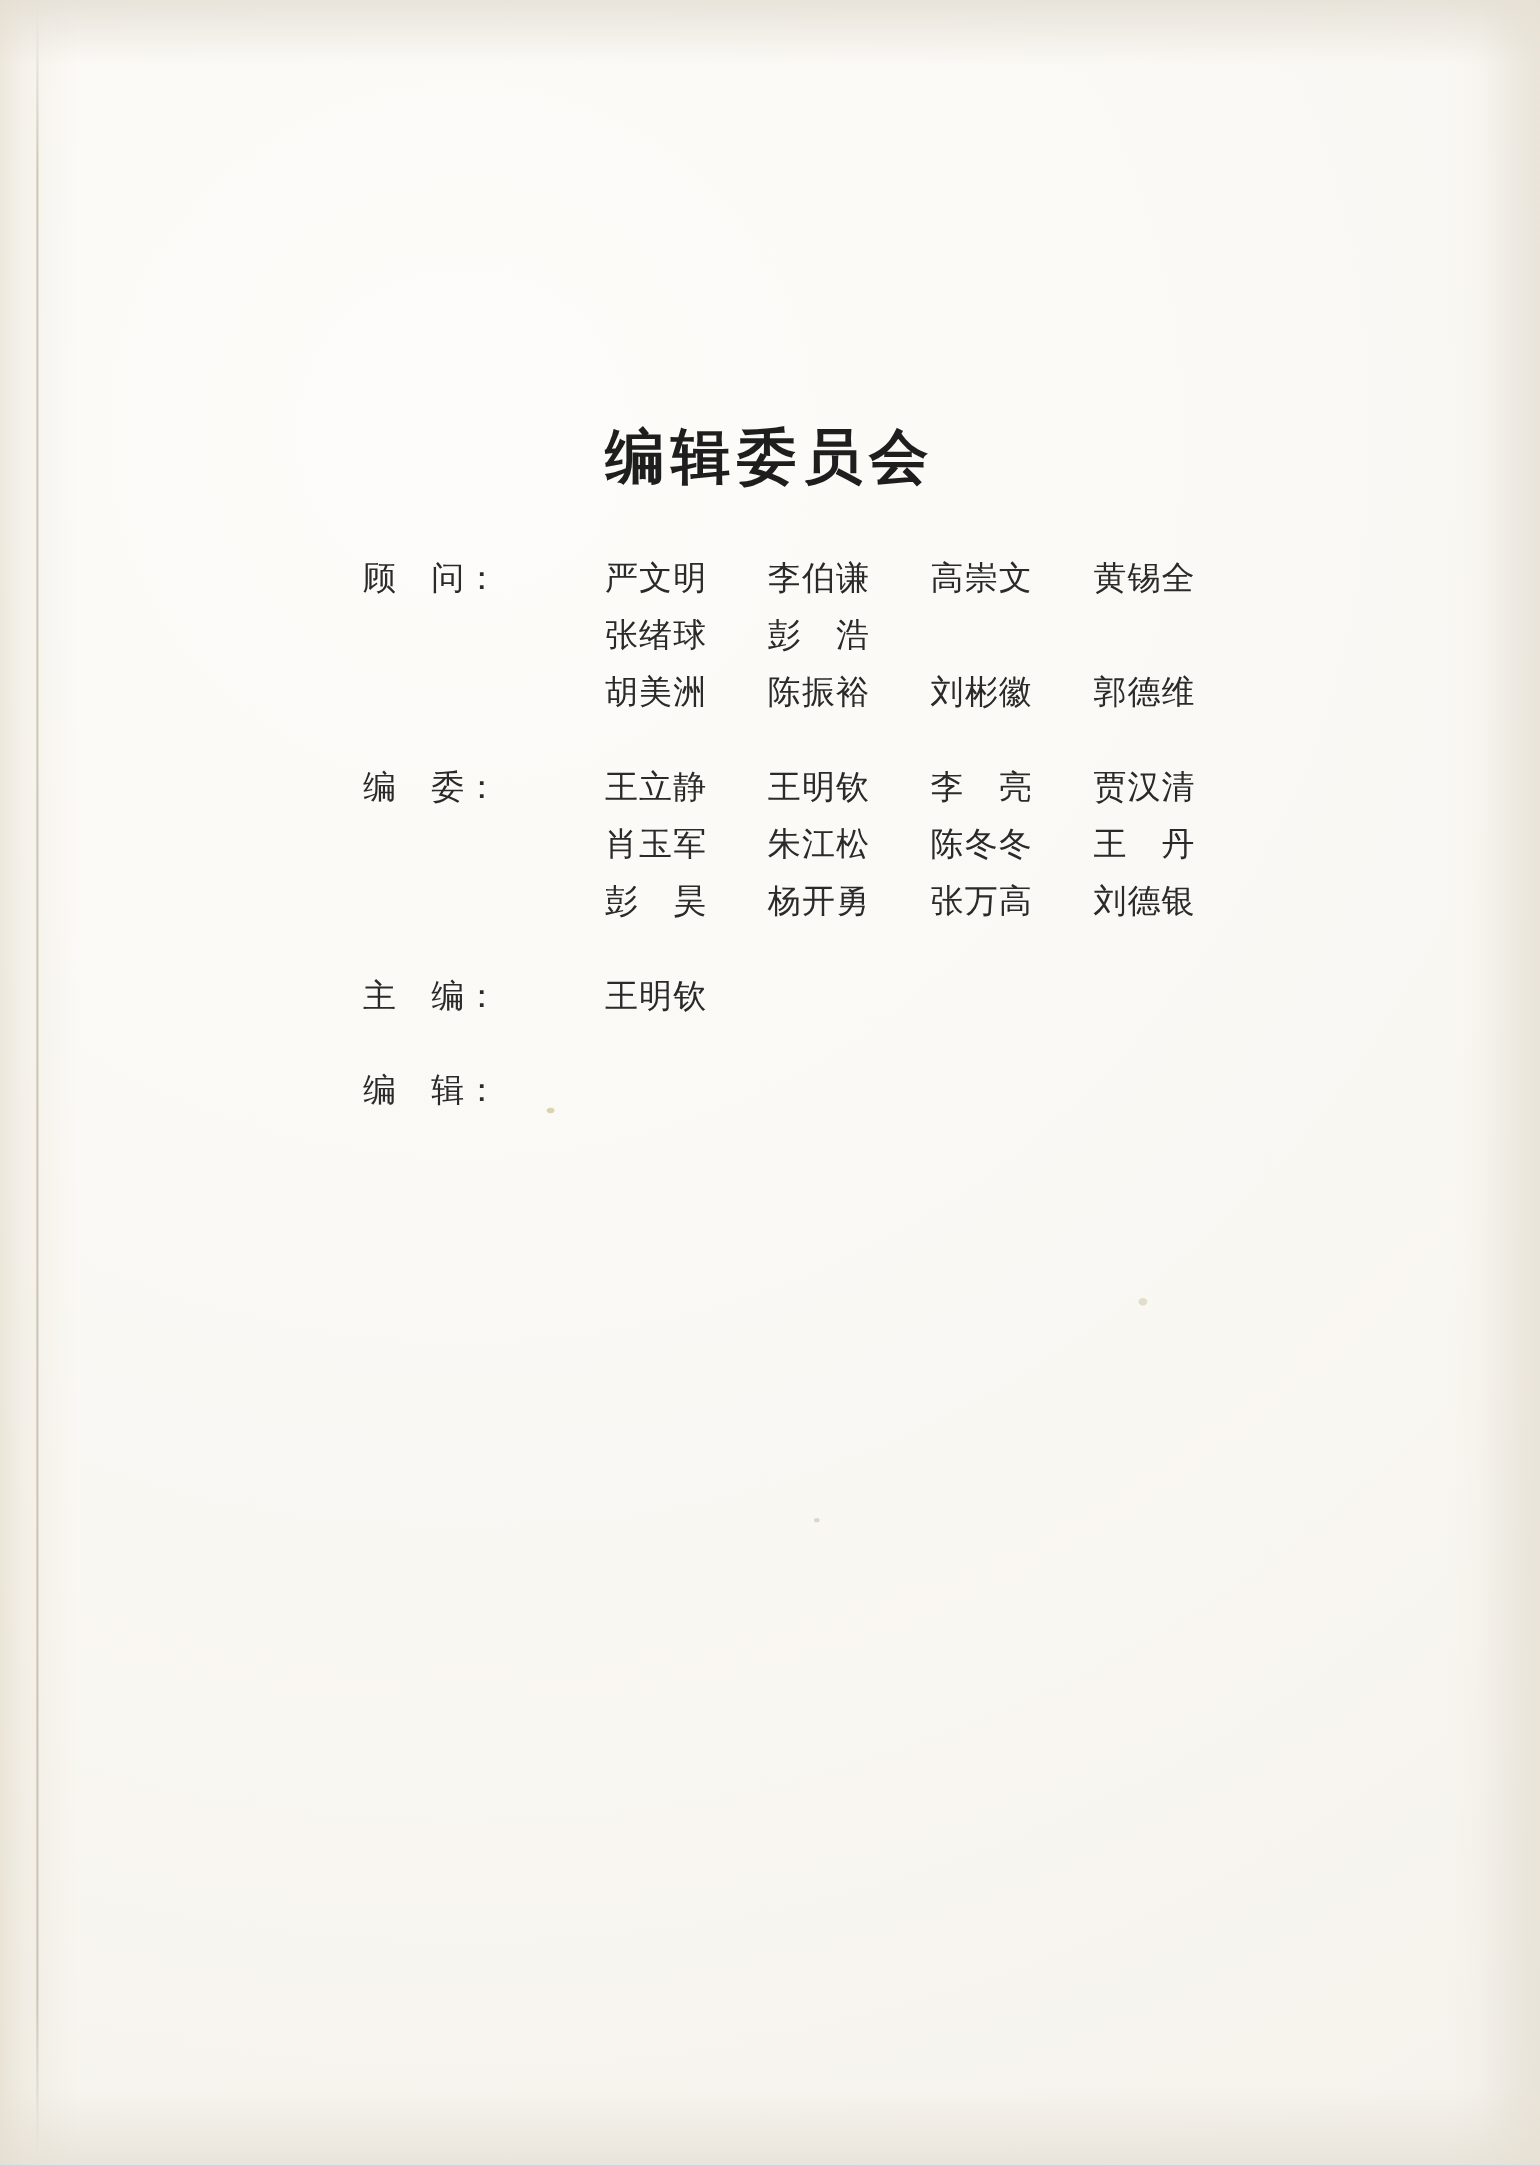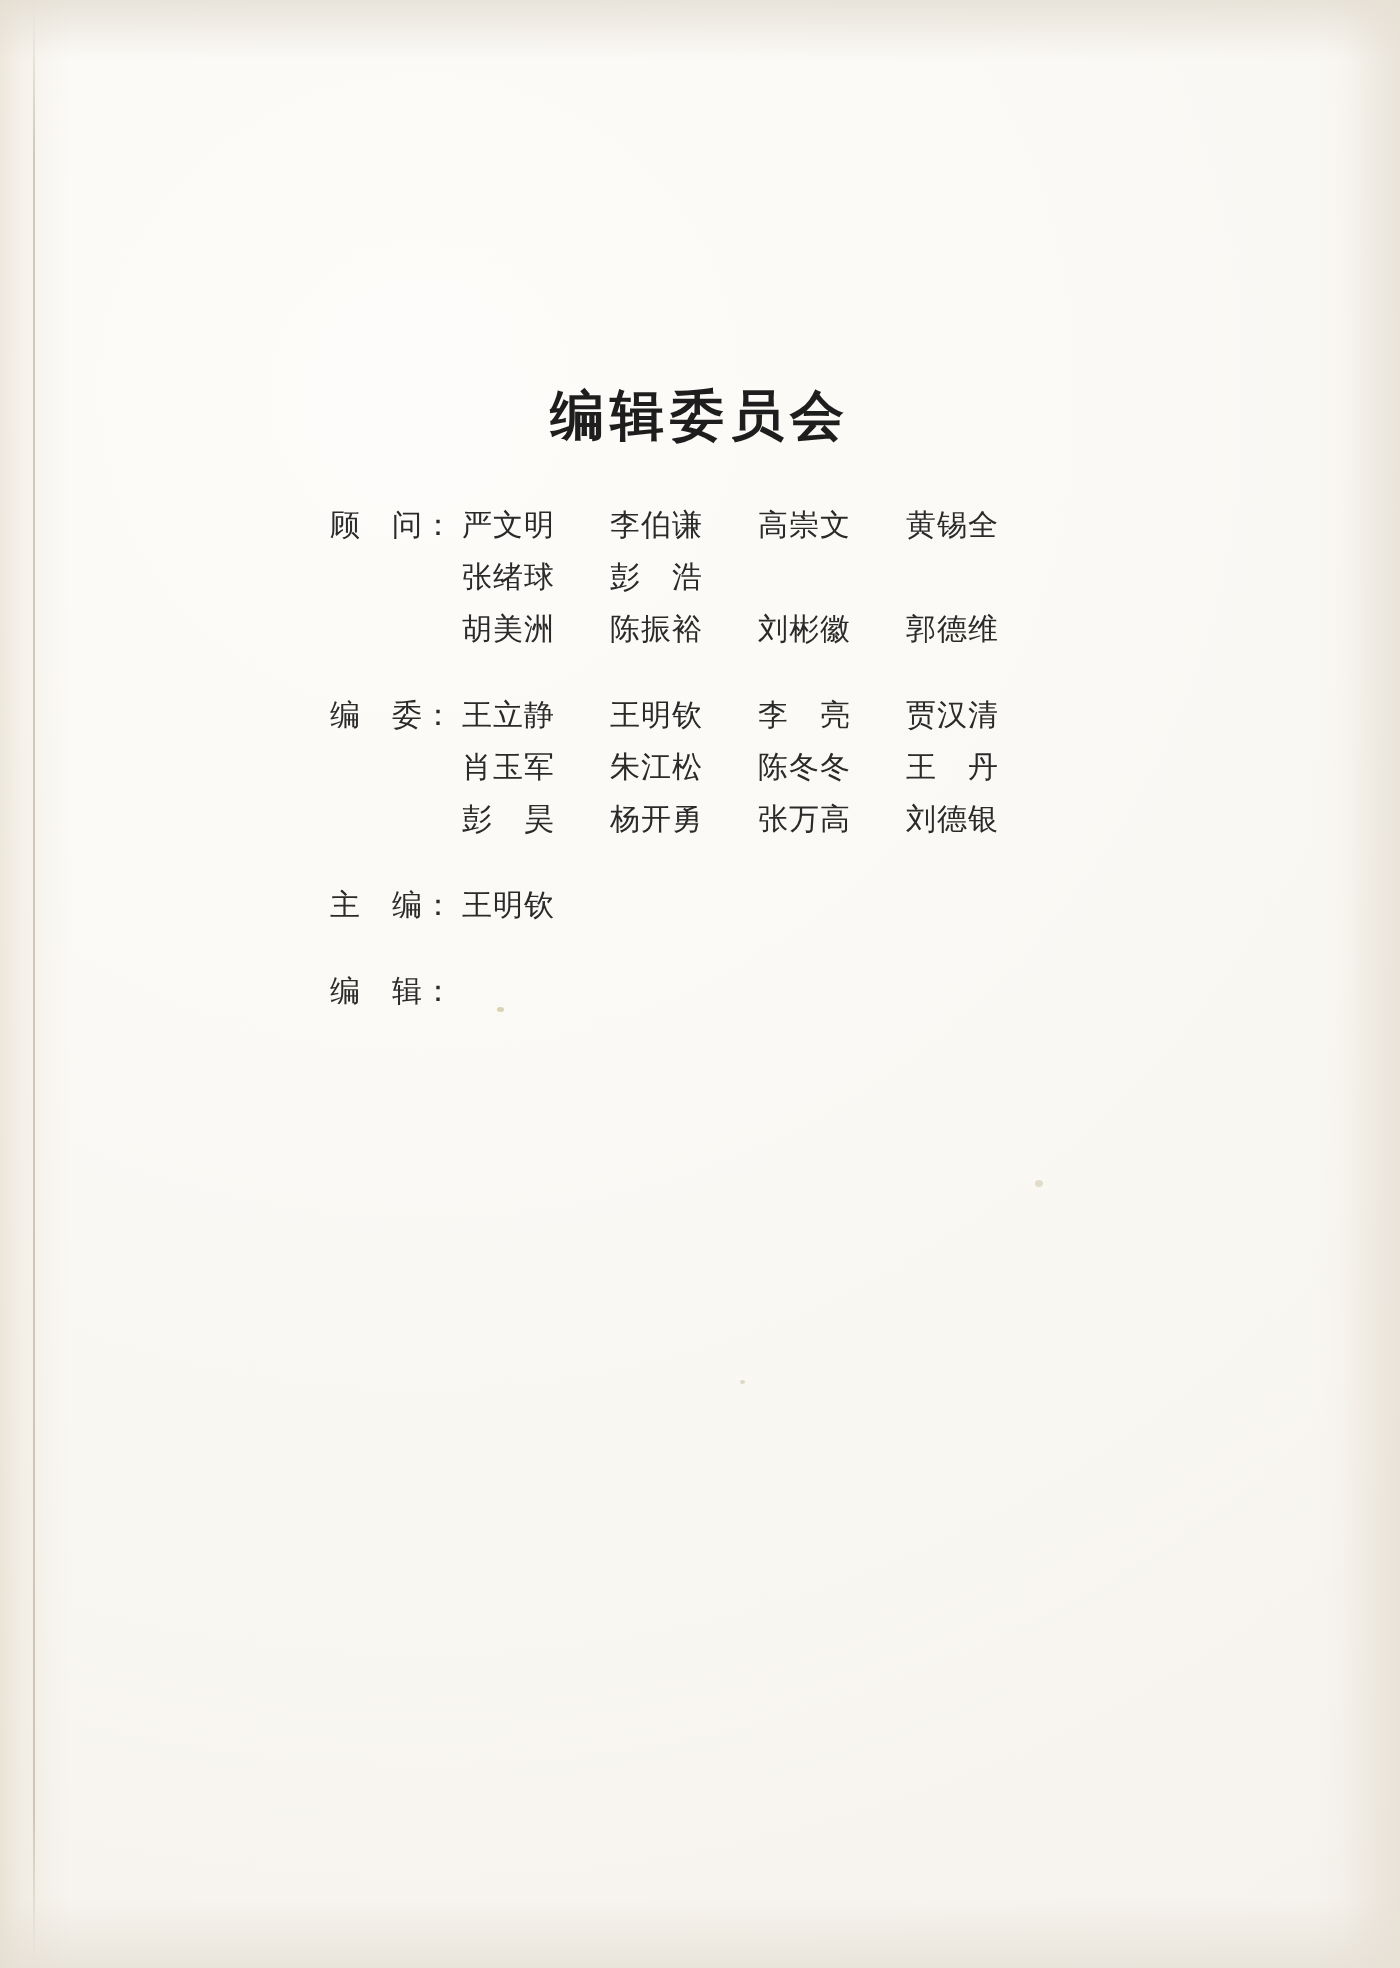--- a/index.html
+++ b/index.html
@@ -77,37 +77,39 @@
   }
 
   .section {
     margin-bottom: 34px;
   }
 
   .row {
     display: flex;
     align-items: baseline;
     height: 52px;
+    gap: 33px;
   }
 
   .label {
     width: 132px;
     flex: 0 0 132px;
     font-size: 30px;
     color: #2a2a2a;
     letter-spacing: 1px;
     white-space: nowrap;
   }
   .label-blank {
     width: 132px;
     flex: 0 0 132px;
   }
 
   .names {
     display: flex;
+    text-align: right;
   }
   .name-cell {
     width: 148px;
     flex: 0 0 148px;
     font-size: 30px;
     color: #2a2a2a;
     white-space: nowrap;
     letter-spacing: 1px;
   }
 

